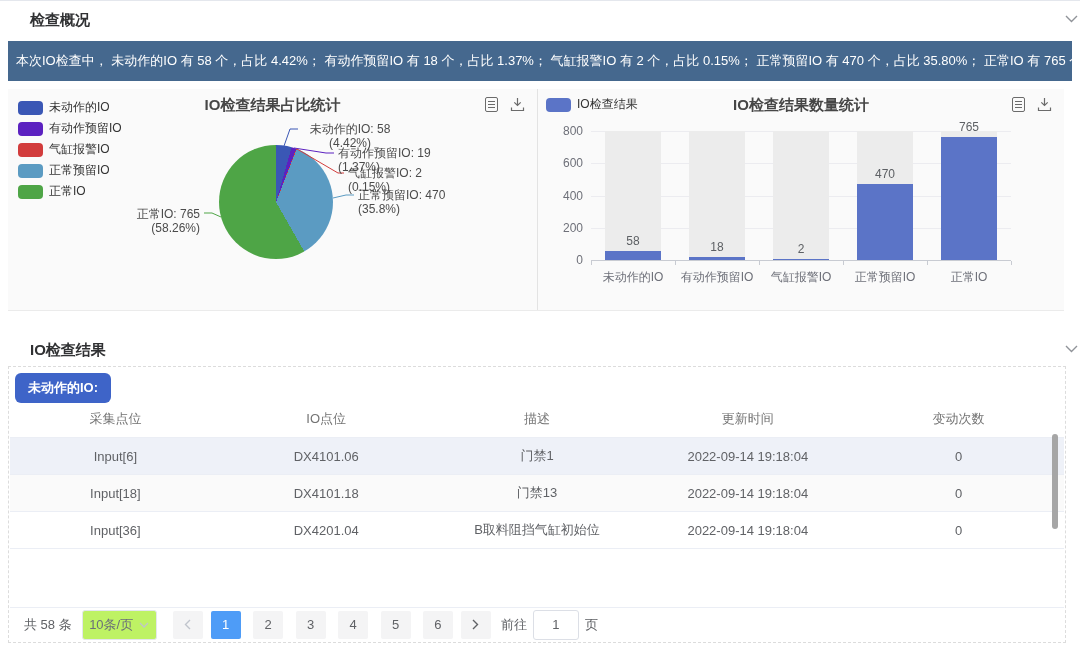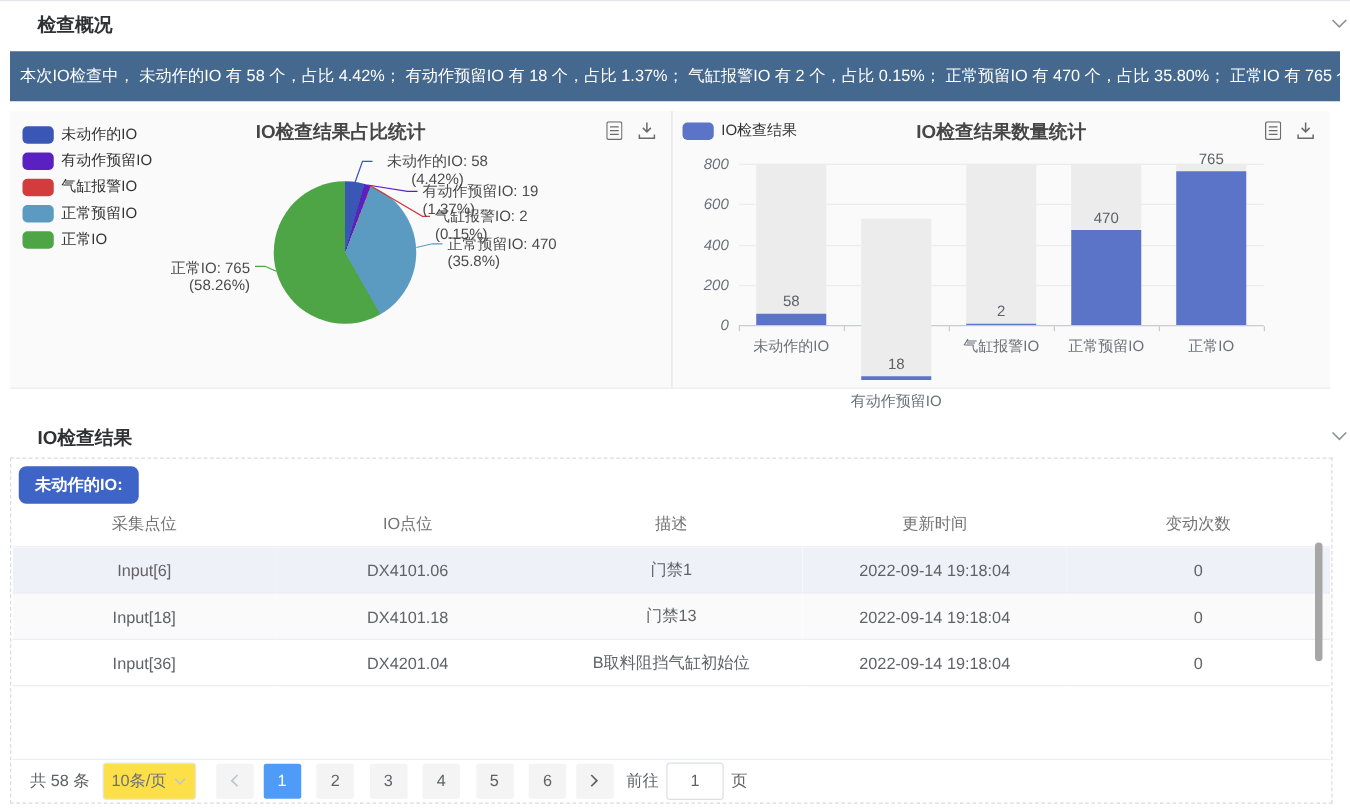--- a/index.html
+++ b/index.html
@@ -41,21 +41,21 @@
   
   .pie{position:absolute;left:211px;top:56px;width:114px;height:114px;border-radius:50%;}
   .pie-overlay{position:absolute;left:0;top:0;pointer-events:none;}
   .pie-label{position:absolute;font-size:12px;color:#4b4b4b;line-height:14px;}
   .pie-label .pct{display:block;}
   
   .bar-plot{position:absolute;left:0;top:0;width:100%;height:100%;}
   .grid-line{position:absolute;left:53px;width:420px;height:1px;background:#ececf0;}
   .axis-line{position:absolute;left:53px;width:420px;top:171px;height:1px;background:#c8cbd2;}
   .axis-tick{position:absolute;top:172px;width:1px;height:4px;background:#c8cbd2;}
-  .y-label{position:absolute;left:0;width:45px;text-align:right;font-size:12px;color:#6e7079;font-style:italic;}
+  .y-label{position:absolute;left:0;width:45px;text-align:right;font-size:12px;color:#6e7079;}
   .slot{position:absolute;top:42px;width:84px;height:129px;}
   .bg-col{position:absolute;left:14px;top:0;width:56px;height:129px;background:#ececec;}
   .bar{position:absolute;left:14px;bottom:0;width:56px;}
   .bar-val{position:absolute;left:0;width:84px;text-align:center;font-size:12px;color:#5d6064;}
   .x-label{position:absolute;left:-8px;top:138px;width:100px;text-align:center;font-size:12px;color:#6e7079;}
   
   .dashed-box{
     position:absolute;top:365px;left:8px;width:1058px;height:277px;
     border:1px dashed #dcdcdc;box-sizing:border-box;background:#fff;
   }
@@ -69,21 +69,21 @@
   .io-table td{height:34px;font-size:13px;color:#606266;text-align:center;border-bottom:1px solid #ebeef5;
     white-space:nowrap;overflow:hidden;}
   .row-hl{background:#eef1f8;}
   .row-stripe{background:#fafafa;}
   .scroll-thumb{position:absolute;right:7px;top:67px;width:6px;height:95px;background:#a6a6a6;border-radius:3px;cursor:pointer;}
   
   .pager{position:absolute;left:1px;right:1px;bottom:1px;height:33px;border-top:1px solid #ebeef5;
     display:flex;align-items:center;padding-left:6px;background:#fff;}
   .pg-total{font-size:13px;color:#606266;margin:0 10px 0 8px;}
   .pg-size{width:73px;height:28px;border:1px solid #e4e7ed;border-radius:3px;display:flex;align-items:center;
-    justify-content:center;gap:6px;font-size:13px;color:#6b7078;cursor:pointer;background:#fde047;}
+    justify-content:center;gap:6px;font-size:13px;color:#6b7078;cursor:pointer;background:#bef264;}
   .pg-btn{min-width:30px;height:28px;margin:0 4px;border:none;border-radius:2px;background:#f4f4f5;
     color:#606266;font-size:13px;cursor:pointer;display:inline-flex;align-items:center;justify-content:center;
     font-family:inherit;}
   .pg-btn.active{color:#fff;}
   .pg-prev{margin-left:16px;cursor:not-allowed;}
   .pg-goto-label{font-size:13px;color:#606266;margin:5px 6px;}
   .pg-goto-label:first-of-type{margin-left:18px;}
   .pg-input{width:40px;height:26px;border:1px solid #dcdfe6;border-radius:3px;text-align:center;
     font-size:13px;color:#606266;font-family:inherit;}
 </style>
@@ -222,21 +222,21 @@
         <div class="axis-tick" style="left: 305px;"></div>
         <div class="axis-tick" style="left: 389px;"></div>
         <div class="axis-tick" style="left: 473px;"></div>
   <div class="slot" style="left: 53px;">
     <div class="bg-col" style="background: rgb(236, 236, 236);"></div>
     <div class="bar" style="height: 9px; background: rgb(91, 116, 199);"></div>
     <div class="bar-val" style="bottom: 12px;">58</div>
     <div class="x-label">未动作的IO</div>
   </div>
 
-  <div class="slot" style="left: 137px; margin-top: 44px;">
+  <div class="slot" style="left: 137px;">
     <div class="bg-col" style="background: rgb(236, 236, 236);"></div>
     <div class="bar" style="height: 3px; background: rgb(91, 116, 199);"></div>
     <div class="bar-val" style="bottom: 6px;">18</div>
     <div class="x-label">有动作预留IO</div>
   </div>
 
   <div class="slot" style="left: 221px;">
     <div class="bg-col" style="background: rgb(236, 236, 236);"></div>
     <div class="bar" style="height: 1px; background: rgb(91, 116, 199);"></div>
     <div class="bar-val" style="bottom: 4px;">2</div>

